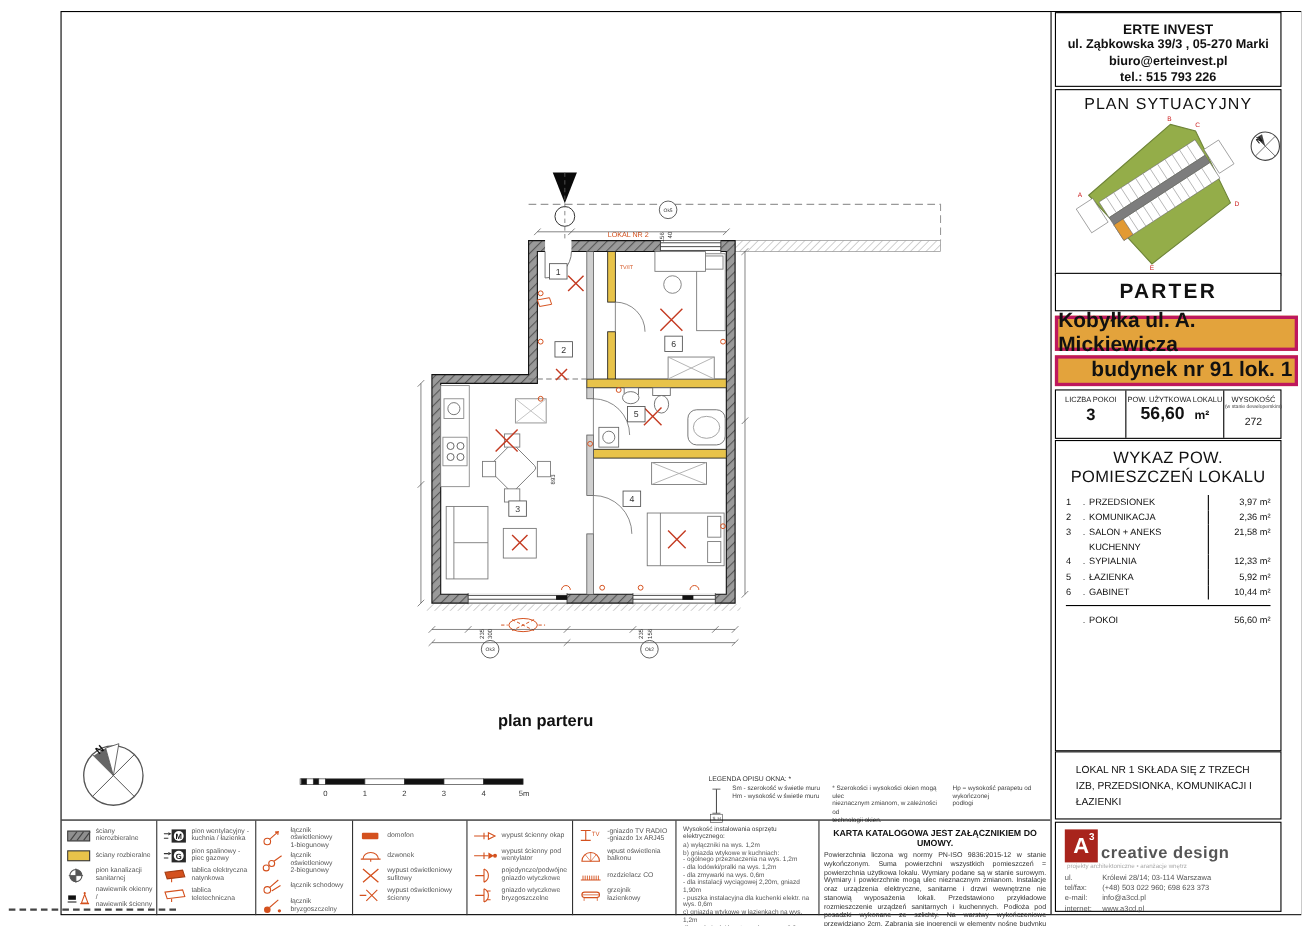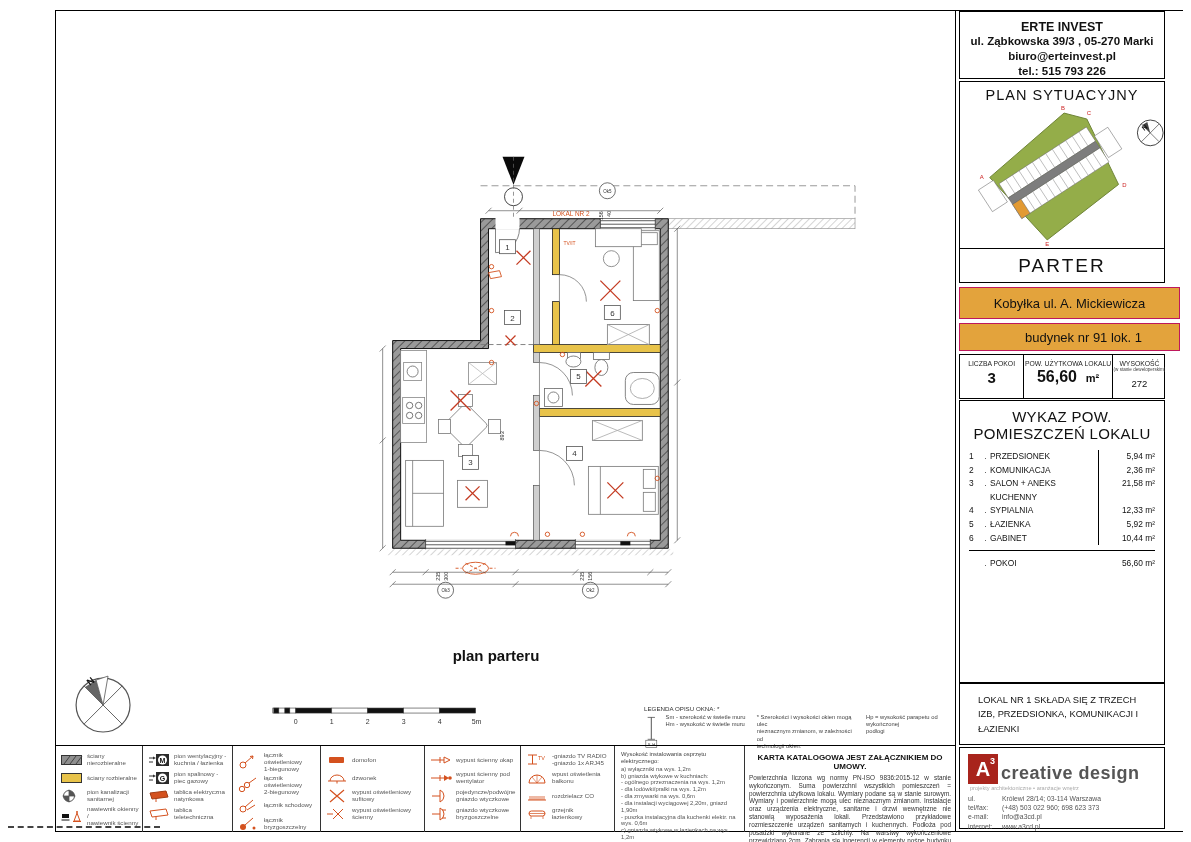--- a/index.html
+++ b/index.html
@@ -33,23 +33,23 @@
   .karta .ktitle{font-size:8px;font-weight:bold;text-align:center;margin:2px 0 3px;}
   .karta .kbody{font-size:6.4px;line-height:1.22;text-align:justify;color:#333;}
   
   .rcol{position:absolute;left:899px;top:0;width:227px;height:820px;border-left:1px solid #000;background:#fff;}
   .rbox{position:absolute;left:3px;right:18px;border:1px solid #000;box-sizing:border-box;background:#fff;}
   .contact{top:0;height:68px;text-align:center;padding-top:8px;font-weight:bold;}
   .c-name{font-size:12.5px;} .c-line{font-size:11.5px;line-height:1.32;}
   .siteplan{top:70px;height:170px;text-align:center;}
   .sp-title{font-size:14.5px;letter-spacing:1px;margin-top:5px;}
   .parter{top:237px;height:35px;display:flex;align-items:center;justify-content:center;
-          font-size:19px;font-weight:normal;letter-spacing:2px;}
-  .obar{position:absolute;left:3px;right:3px;border:1px solid #be185d;box-sizing:border-box;
-        display:flex;align-items:center;justify-content:center;font-weight:normal;font-size:13px;}
+          font-size:19px;font-weight:bold;letter-spacing:2px;}
+  .obar{position:absolute;left:3px;right:3px;border:3px solid #be185d;box-sizing:border-box;
+        display:flex;align-items:center;justify-content:center;font-weight:bold;font-size:19px;}
   .obar1{top:276px;height:32px;} .obar2{top:312px;height:28px;padding-left:28px;}
   .stats{top:343px;height:45px;display:flex;}
   .scell{flex:1;text-align:center;padding-top:5px;}
   .scell + .scell{border-left:1px solid #000;}
   .s1{flex:0 0 31%;} .s2{flex:0 0 43%;} .s3{flex:0 0 26%;}
   .slabel{font-size:6.8px;color:#222;}
   .ssub{font-size:4.6px;color:#444;}
   .sval{font-size:15px;font-weight:bold;margin-top:2px;}
   .sval2{font-size:16px;font-weight:bold;margin-top:1px;}
   .sunit{font-size:11px;font-weight:bold;}
@@ -60,21 +60,21 @@
   .wno{width:12px;} .wdot{width:9px;text-align:center;color:#444;}
   .wname{flex:1;}
   .wval{width:56px;text-align:right;border-left:1px solid #000;}
   .wtotal{display:flex;font-size:8.4px;border-top:1px solid #000;margin-top:5px;padding-top:7px;}
   .lnote{top:672px;height:62px;padding:9px 18px;font-size:9.3px;line-height:1.55;}
   .a3cd{top:736px;height:82px;padding:6px 8px;}
   .logo-row{display:flex;align-items:flex-end;gap:3px;}
   .logo-sq{width:30px;height:30px;background:#a8241c;color:#fff;font-weight:bold;font-size:20px;
            display:flex;align-items:center;justify-content:center;position:relative;}
   .logo-sq sup{font-size:9px;position:absolute;top:2px;right:3px;}
-  .logo-name{font-size:18px;font-weight:bold;color:#555;letter-spacing:.5px;}
+  .logo-name{font-size:15px;font-weight:bold;color:#555;letter-spacing:.5px;}
   .tagline{font-size:5.6px;color:#aaa;margin:1px 0 3px 2px;}
   .dline{font-size:6.8px;color:#555;display:flex;line-height:1.35;}
   .dlabel{width:34px;} .dval{flex:1;}
   text{font-family:"Liberation Sans",sans-serif;}
 </style>
 </head>
 <body>
 
 <div class="sheet">
   <div class="pagemark"></div>
@@ -684,21 +684,21 @@
         </div>
       </div>
 
       <div class="rbox wykaz">
         <div class="wtitle">WYKAZ POW. POMIESZCZEŃ LOKALU</div>
         <div>
           <div class="wrow">
               <span class="wno">1</span>
               <span class="wdot">.</span>
               <span class="wname">PRZEDSIONEK</span>
-              <span class="wval">5,94 m²</span>
+              <span class="wval">3,97 m²</span>
             </div>
           <div class="wrow">
               <span class="wno">2</span>
               <span class="wdot">.</span>
               <span class="wname">KOMUNIKACJA</span>
               <span class="wval">2,36 m²</span>
             </div>
           <div class="wrow">
               <span class="wno">3</span>
               <span class="wdot">.</span>

